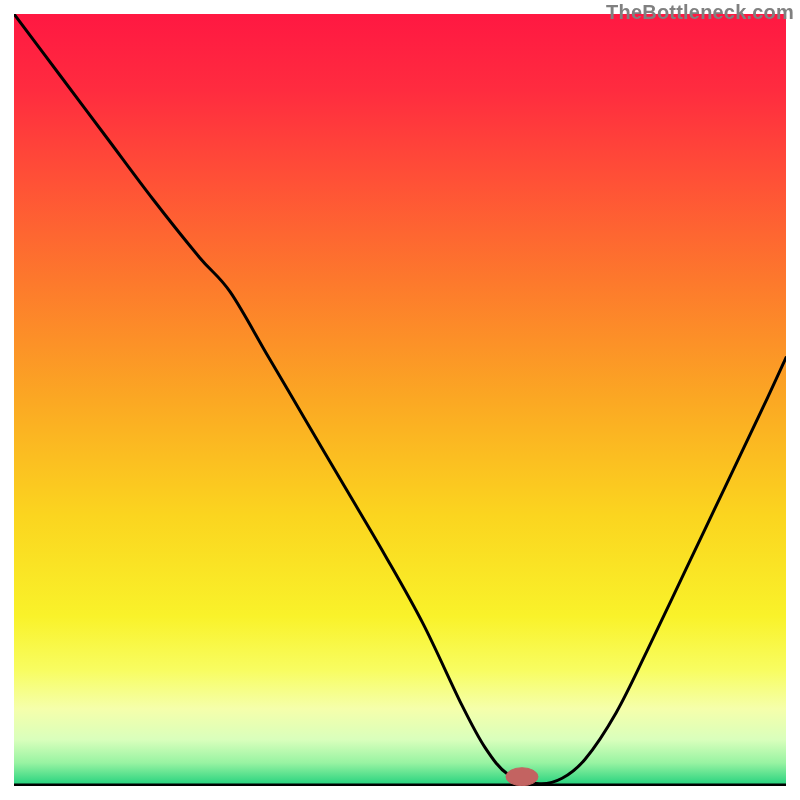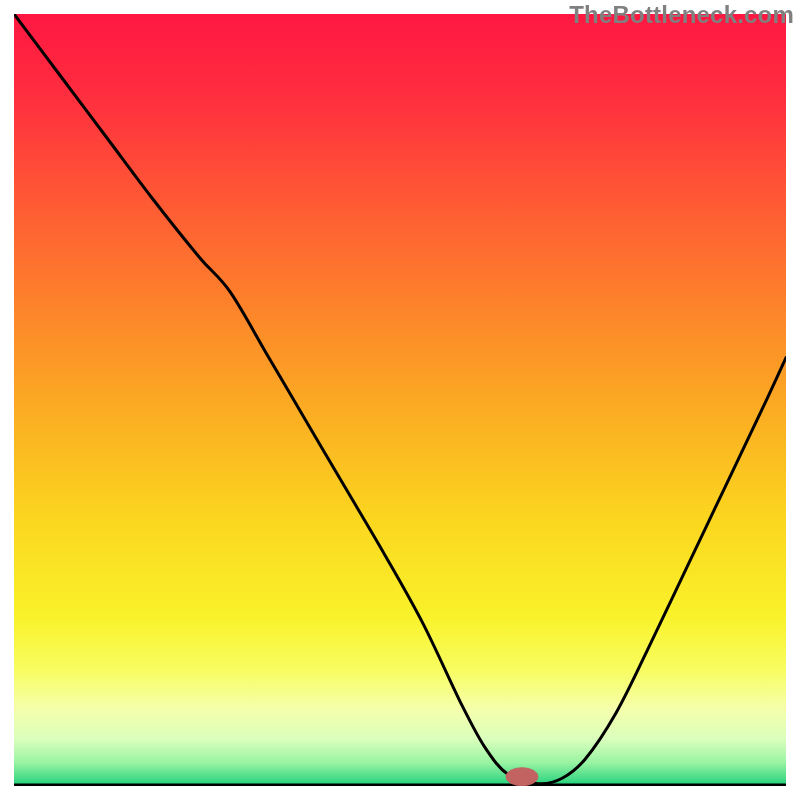--- a/index.html
+++ b/index.html
@@ -13,21 +13,21 @@
   }
   .stage {
     position: relative;
     width: 800px;
     height: 800px;
   }
   .watermark {
     position: absolute;
     top: 1px;
     right: 6px;
-    font-size: 24px;
+    font-size: 20px;
     font-weight: 600;
     color: #808080;
     letter-spacing: 0.2px;
     z-index: 30;
   }
   svg.plot {
     position: absolute;
     inset: 0;
     width: 800px;
     height: 800px;

